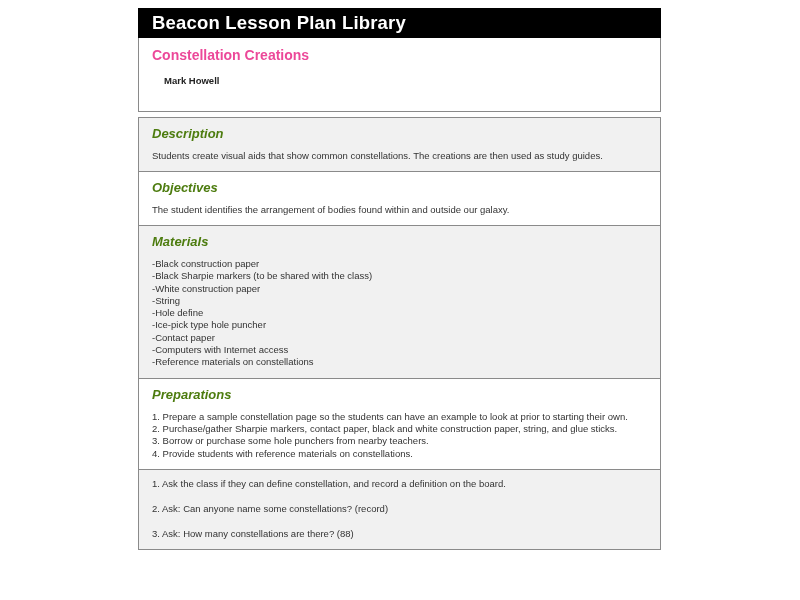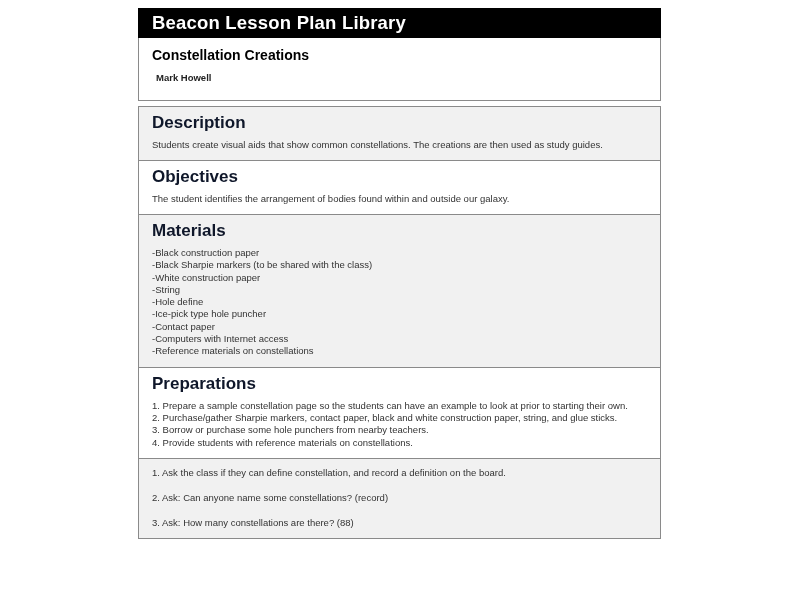--- a/index.html
+++ b/index.html
@@ -39,47 +39,48 @@
     background: #ffffff;
     border: 1px solid var(--border-color, #8a8a8a);
     border-top: none;
     padding: 9px 13px 13px 13px;
   }
   .lesson-title {
     margin: 0 0 9px 0;
     font-size: 14px;
     line-height: 16px;
     font-weight: bold;
-    color: #000000;
+    color: #ec4899;
   }
   .author {
-    margin: 4px;
+    margin: 12px;
     font-size: 9.5px;
     line-height: 11px;
     font-weight: bold;
     color: #222222;
   }
   .sections {
     margin-top: 6px;
   }
   .section {
     border: 1px solid var(--border-color, #8a8a8a);
     margin-top: -1px;
     padding: 8px 13px 9px 13px;
     background: #ffffff;
   }
   .section.shaded {
     background: var(--shaded-bg, #f1f1f1);
   }
   .section-heading {
     margin: 0 0 9px 0;
-    font-size: 17px;
+    font-size: 13px;
     line-height: 15px;
     font-weight: bold;
-    color: #0f172a;
+    color: #4d7c0f;
+    font-style: italic;
   }
   .line {
     margin: 0;
     font-size: 9.5px;
     line-height: 12.3px;
     color: #333333;
   }
   .para {
     margin: 0 0 13px 0;
     font-size: 9.5px;

